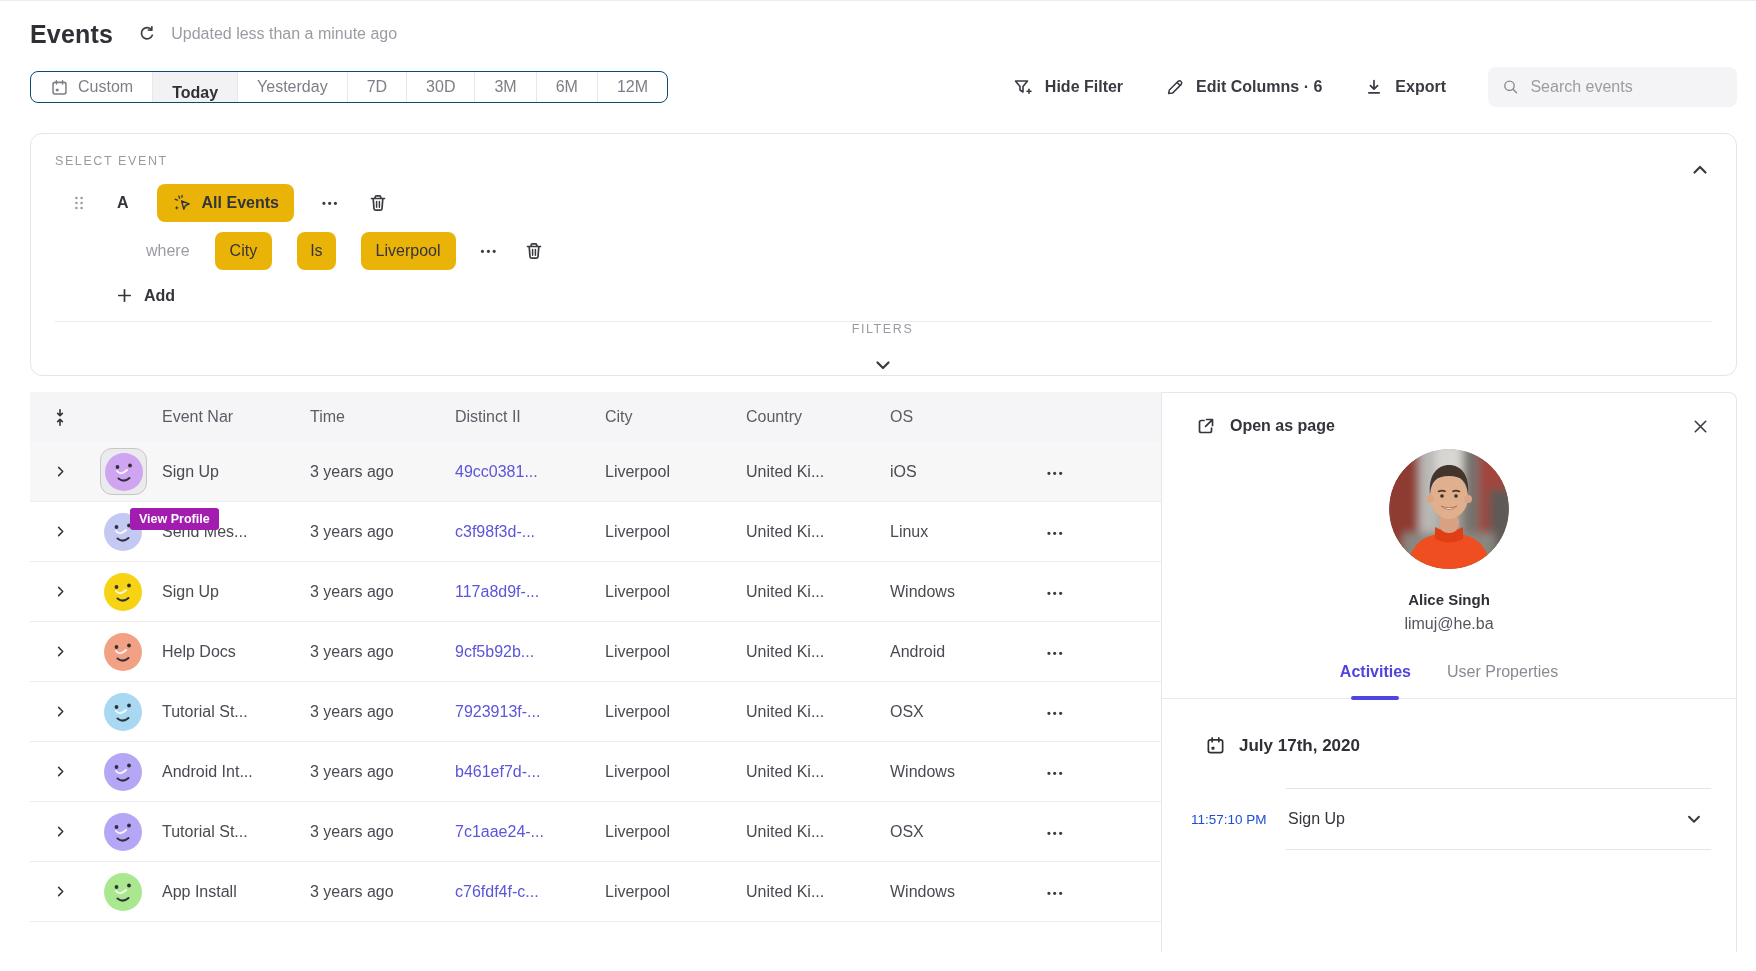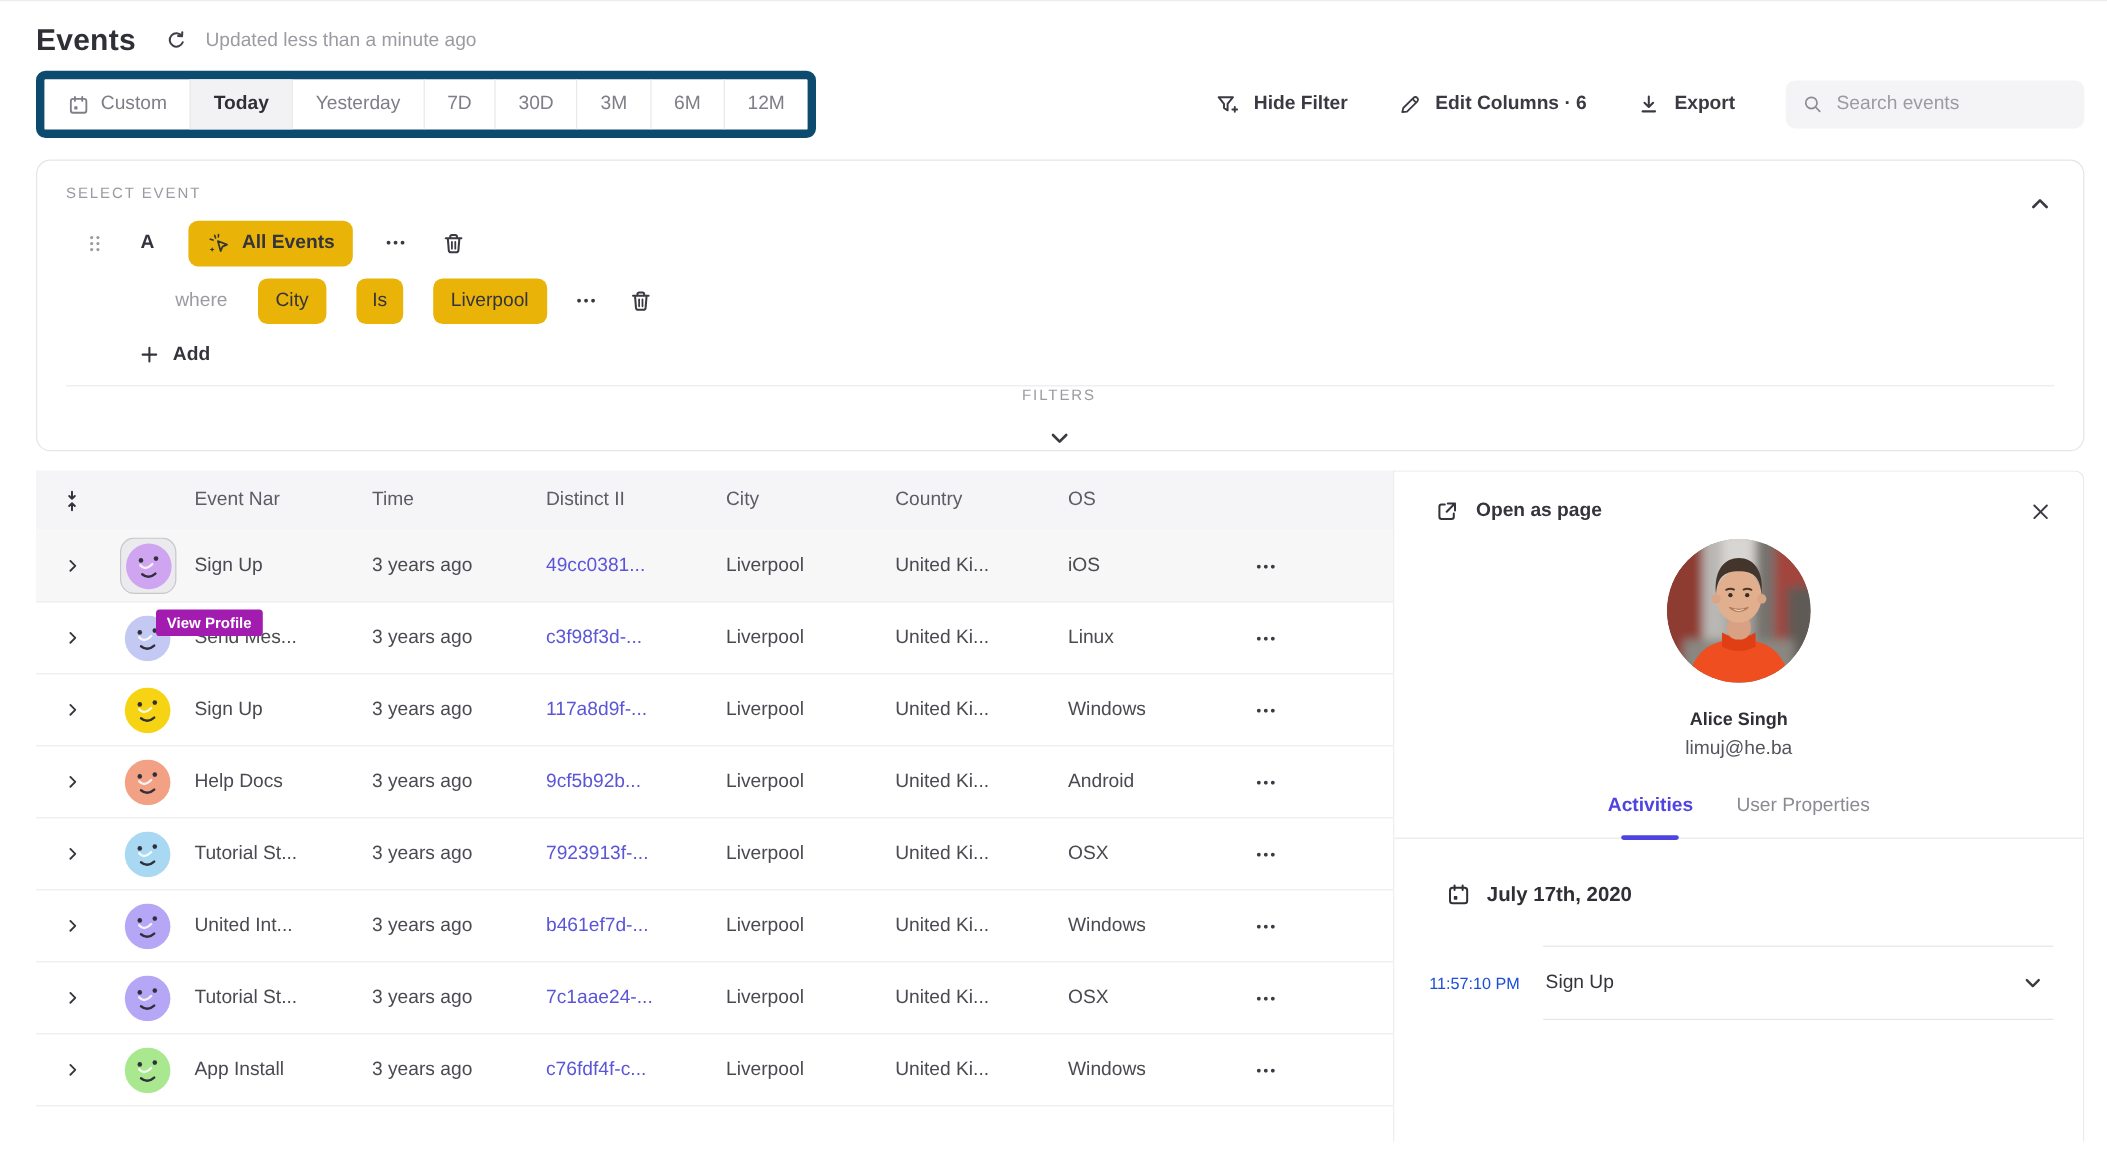--- a/index.html
+++ b/index.html
@@ -9,25 +9,25 @@
          padding:0 19px 0 30px; border-top:1px solid #ececef; }
 
   
   .title-row { display:flex; align-items:center; margin-top:16px; height:34px; }
   .page-title { font-size:25px; font-weight:700; color:#2f2f36; letter-spacing:.2px; }
   .refresh-btn { margin-left:24px; color:#3f3f46; display:flex; align-items:center; cursor:pointer; }
   .updated { margin-left:14px; font-size:16px; color:#9b9ba3; }
 
   
   .toolbar { display:flex; align-items:center; margin-top:16px; height:40px; }
-  .seg { display:flex; border:7px solid #0c4a6e; border-radius:8px; overflow:hidden; height:56px; }
+  .seg { display:flex; border:1px solid #0c4a6e; border-radius:8px; overflow:hidden; height:32px; }
   .seg-item { display:flex; align-items:center; gap:9px; padding:0 19px; font-size:16px;
               color:#7e7e88; border-left:1px solid #e8e8ec; cursor:pointer; white-space:nowrap; }
   .seg-item:first-child { border-left:none; }
-  .seg-item.active { background:#f2f2f4; color:#2f2f36; font-weight:700; }
+  .seg-item.active { background:#f2f2f4; color:#2f2f36; font-weight:700;align-items:flex-end; }
   .toolbar-right { margin-left:auto; display:flex; align-items:center; gap:42px; }
   .tool-btn { display:flex; align-items:center; gap:11px; font-size:16px; font-weight:700;
               color:#3a3a42; cursor:pointer; white-space:nowrap; }
   .searchbox { width:249px; height:40px; background:#f4f4f6; border-radius:8px;
                display:flex; align-items:center; padding:0 14px; gap:11px; color:#8b8b94; }
   .searchbox input { border:none; outline:none; background:transparent; font-size:16px;
                      color:#5a5a62; width:100%; font-family:inherit; }
   .searchbox input::placeholder { color:#9b9ba3; }
 
   
@@ -459,21 +459,21 @@
               <use href="#i-chev-right"></use>
             </svg>
           </div>
         <div class="cell c-av">
             <div class="avatar" style="background: rgb(181, 167, 245);">
               <svg class="ic" width="38" height="38">
                 <use href="#i-face"></use>
               </svg>
             </div>
           </div>
-        <div class="cell">United Int...</div>
+        <div class="cell">Android Int...</div>
         <div class="cell">3 years ago</div>
         <div class="cell link">b461ef7d-...</div>
         <div class="cell">Liverpool</div>
         <div class="cell">United Ki...</div>
         <div class="cell">Windows</div>
         <div class="cell c-dots"><span class="dots">•••</span></div>
       </div>
 
       <div class="trow">
         <div class="cell c-exp">

